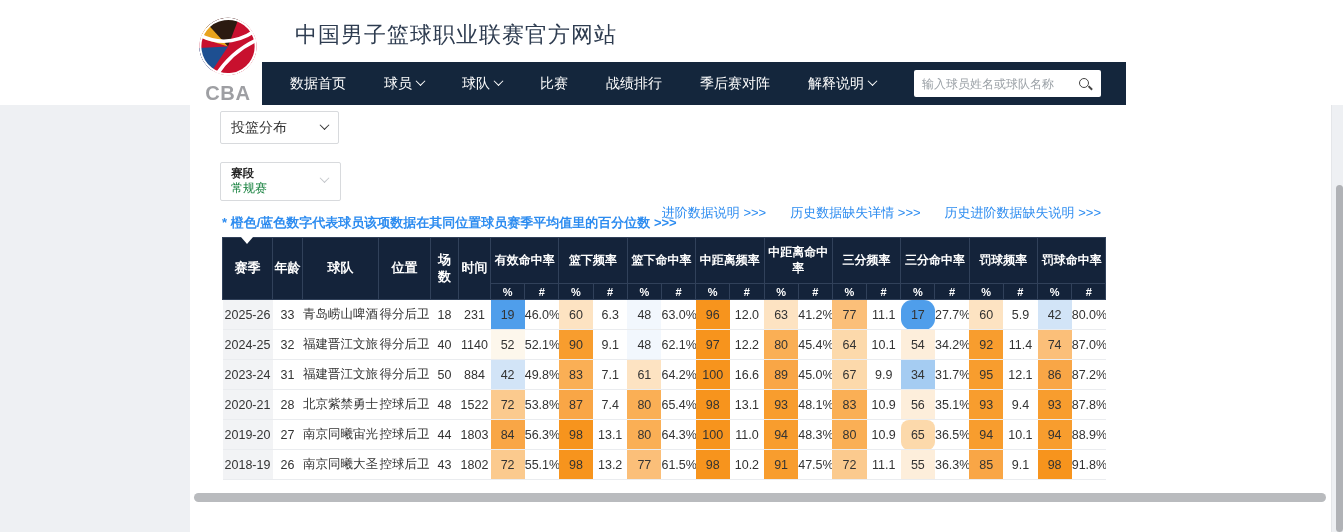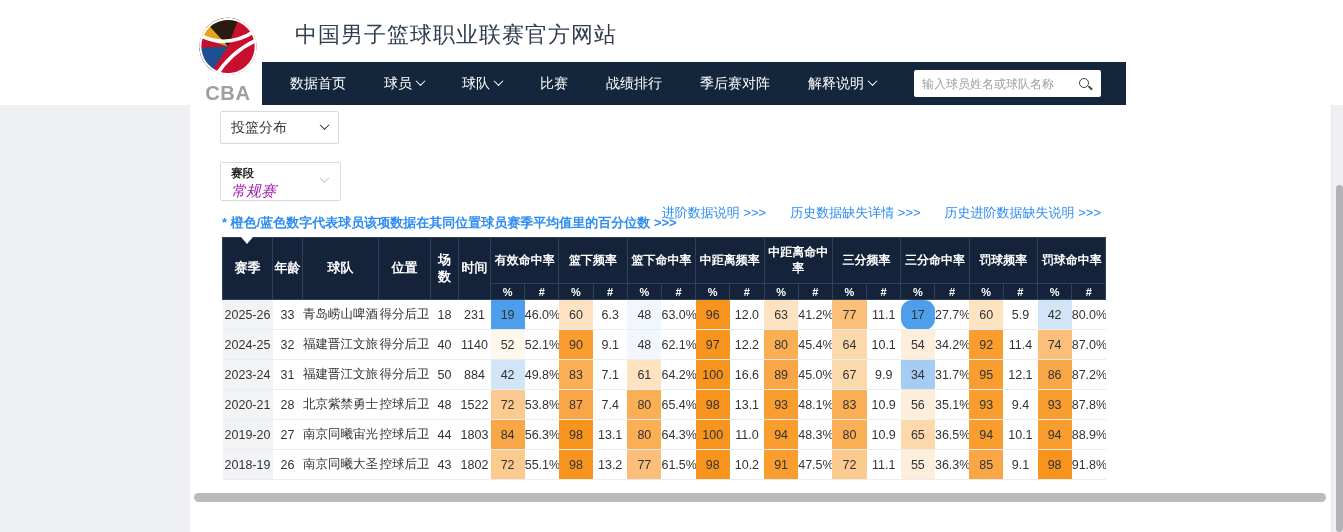--- a/index.html
+++ b/index.html
@@ -35,21 +35,21 @@
     border:1px solid #d8dadd; border-radius:2px; background:#fff;
     display:flex; align-items:center; padding:0 10px; font-size:14px; color:#333; cursor:pointer;
   }
   .select-shot .chev { color:#333; margin-left:auto; }
   .select-stage {
     position:absolute; left:30px; top:57px; width:121px; height:39px;
     border:1px solid #d8dadd; border-radius:2px; background:#fff;
     padding:3px 10px; cursor:pointer;
   }
   .select-stage .lbl { font-size:11.5px; font-weight:bold; color:#222; line-height:1.3; }
-  .select-stage .val { font-size:15px; color:#a21caf; line-height:1.3;font-style:italic; }
+  .select-stage .val { font-size:12px; color:#15803d; line-height:1.3; }
   .select-stage .chev { color:#c4c7cb; position:absolute; right:12px; top:16px; }
 
   .toggle-group { position:absolute; left:182px; top:68px; display:flex; align-items:center; gap:7px; font-size:13.5px; color:#333; }
   .toggle { width:40px; height:20px; border-radius:10px; position:relative; cursor:pointer; }
   .toggle .knob { position:absolute; right:2px; top:2px; width:16px; height:16px; border-radius:50%; background:#fff; box-shadow:0 1px 2px rgba(0,0,0,.25); }
 
   .note-line { position:absolute; left:32px; top:109px; font-size:13px; color:#2d8cf0; cursor:pointer;font-weight:bold; }
   .links-row { position:absolute; top:99px; right:230px; display:flex; gap:24px; font-size:13px; color:#2d8cf0; white-space:nowrap; }
   .links-row span { cursor:pointer; }
 
@@ -311,21 +311,21 @@
             <td style="background: rgb(247, 148, 29);">98</td>
             <td>13.1</td>
             <td style="background: rgb(250, 175, 85);">80</td>
             <td>64.3%</td>
             <td style="background: rgb(247, 148, 29);">100</td>
             <td>11.0</td>
             <td style="background: rgb(248, 157, 46);">94</td>
             <td>48.3%</td>
             <td style="background: rgb(250, 175, 85);">80</td>
             <td>10.9</td>
-            <td style="background: rgb(252, 217, 171);">65</td>
+            <td style="background: rgb(252, 217, 171); border-radius: 8px;">65</td>
             <td>36.5%</td>
             <td style="background: rgb(248, 157, 46);">94</td>
             <td>10.1</td>
             <td style="background: rgb(248, 157, 46);">94</td>
             <td>88.9%</td>
           </tr>
           <tr>
             <td class="season">2018-19</td>
             <td>26</td>
             <td>南京同曦大圣</td>

